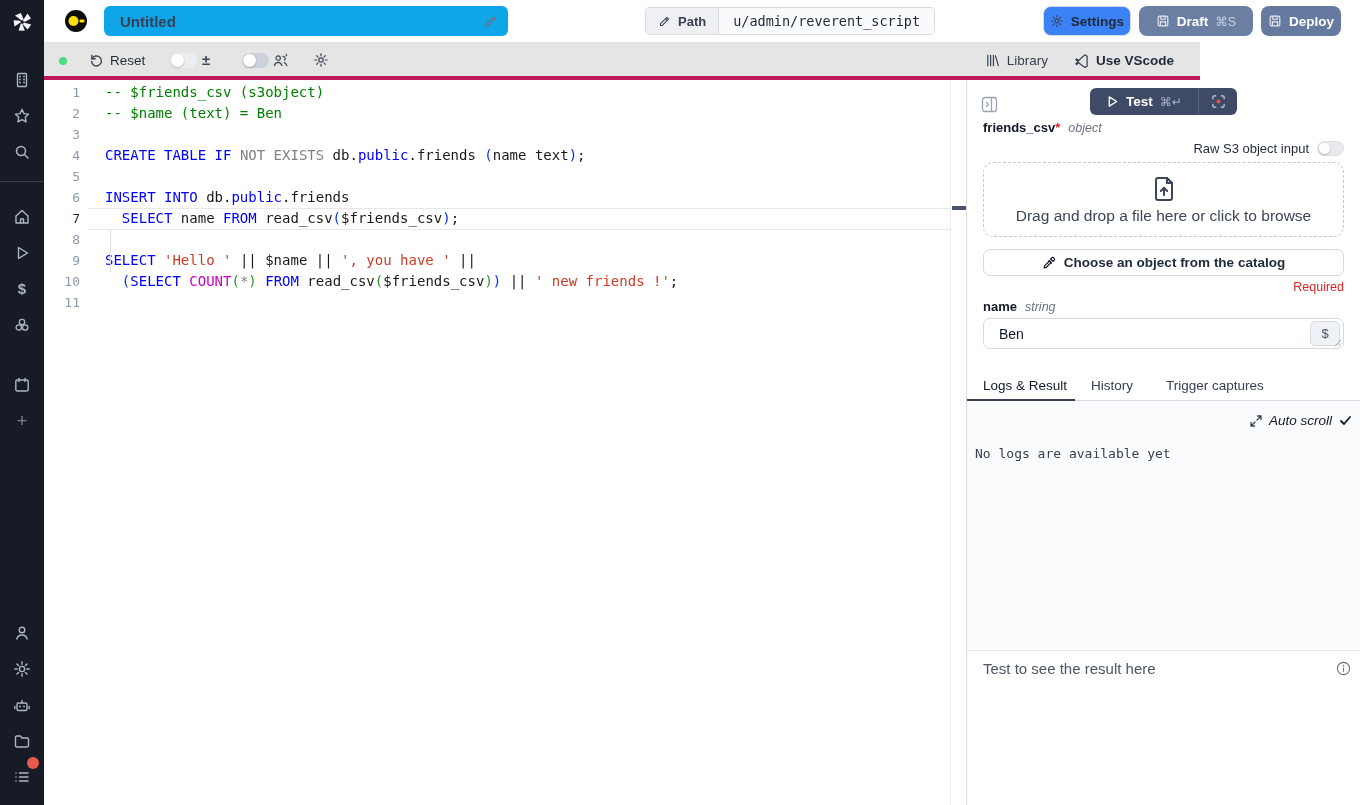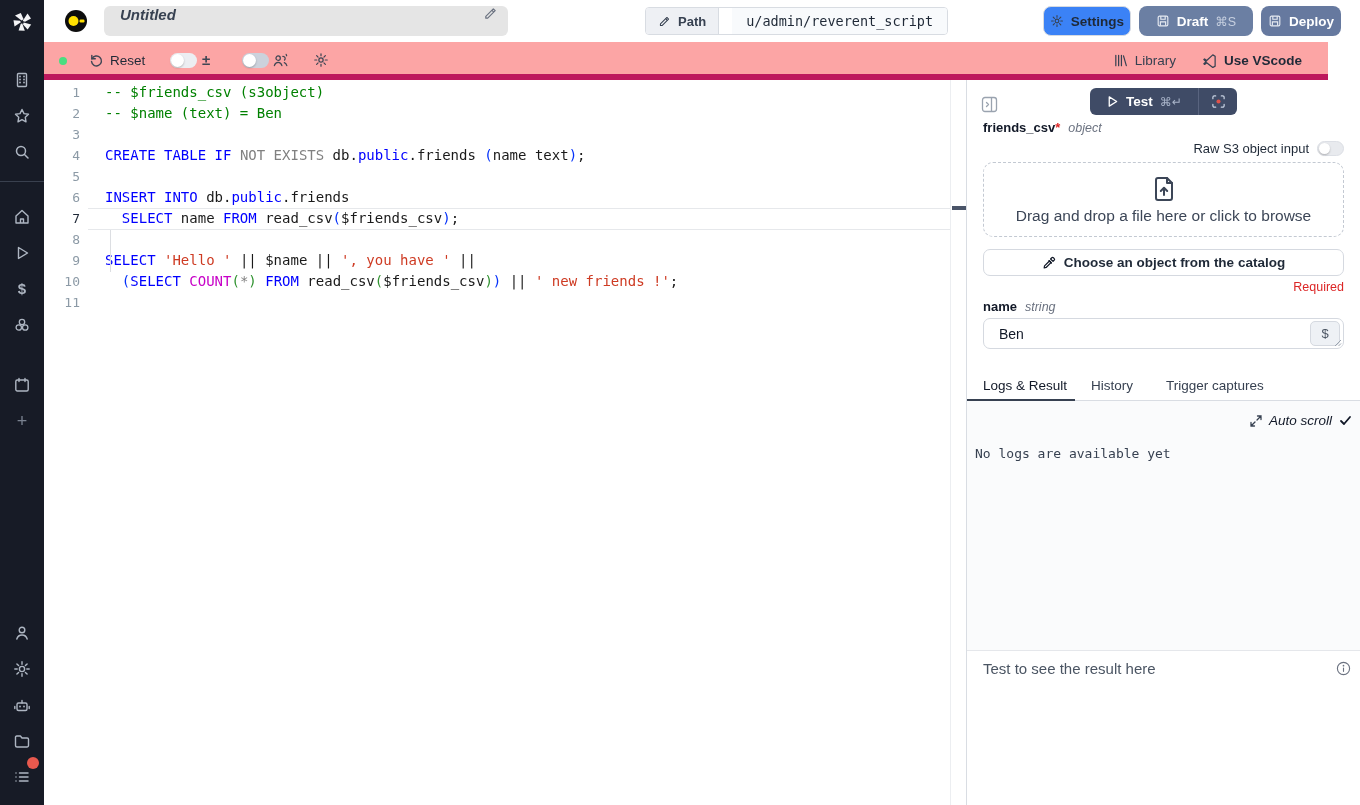--- a/index.html
+++ b/index.html
@@ -12,39 +12,39 @@
   .sb-icon svg { display:block; }
   #sb-logo { position:absolute; left:10px; top:10px; width:24px; height:24px; color:#f3f4f6; }
   #sb-divider { position:absolute; left:0; top:181px; width:44px; height:1px; background:#39404e; }
   .sb-plus { color:#7a8290; font-size:18px; line-height:18px; text-align:center; }
   .sb-dollar { font-size:15px; font-weight:600; line-height:18px; text-align:center; }
   #sb-notif { position:absolute; left:27px; top:757px; width:12px; height:12px; border-radius:50%; background:#e8594e; }
 
   
   #header { position:absolute; left:44px; top:0; width:1316px; height:42px; background:#fff; }
   #lang-logo { position:absolute; left:20px; top:9px; width:24px; height:24px; }
-  #title-box { position:absolute; left:60px; top:6px; width:404px; height:30px; background:#e5e5e5; border-radius:6px; display:flex; align-items:flex-start; padding:0 10px 0 16px;font-style:italic; }
+  #title-box { position:absolute; left:60px; top:6px; width:404px; height:30px; background:#0ea5e9; border-radius:6px; display:flex; align-items:center; padding:0 10px 0 16px; }
   #title-text { flex:1; font-size:15px; font-weight:600; color:#374151; }
   #title-pencil { width:15px; height:15px; color:#6b7280; }
-  #path-group { position:absolute; left:601px; top:7px; height:28px; display:inline-flex; align-items:stretch; border:1px solid #d8dce2; border-radius:4px; overflow:hidden;gap:13px; }
+  #path-group { position:absolute; left:601px; top:7px; height:28px; display:inline-flex; align-items:stretch; border:1px solid #d8dce2; border-radius:4px; overflow:hidden; }
   #path-label-seg { display:flex; align-items:center; gap:7px; background:#eef0f4; padding:0 12px; border-right:1px solid #d8dce2; }
   #path-label-seg svg { width:13px; height:13px; color:#374151; }
   #path-label { font-size:13px; font-weight:600; color:#374151; }
   #path-value-seg { display:flex; align-items:center; background:#f8fafc; padding:0 14px; }
   #path-value { font-family:"DejaVu Sans Mono",monospace; font-size:13.5px; color:#1f2937; }
   .hdr-btn { position:absolute; top:6px; height:30px; border-radius:8px; display:flex; align-items:center; justify-content:center; gap:7px; font-size:13.5px; font-weight:600; cursor:pointer; }
   #settings-btn { left:999px; width:88px; background:#3b82f6; border:1px solid #d6dae1; color:#1f2937; }
   #settings-btn svg { width:14px; height:14px; color:#374151; }
   #draft-btn { left:1095px; width:114px; background:#6b7fa3; color:#fff; }
   #deploy-btn { left:1217px; width:80px; background:#66799f; color:#fff; }
   #draft-btn svg, #deploy-btn svg { width:14px; height:14px; color:#e7ebf2; }
   .kbd-hint { font-weight:400; color:#c7d0e0; font-size:12.5px; }
 
   
-  #toolbar { position:absolute; left:44px; top:42px; width:1284px; height:38px; background:#fca5a5; border-bottom:6px solid #be185d; }
+  #toolbar { position:absolute; left:44px; top:42px; width:1156px; height:38px; background:#e5e5e5; border-bottom:4px solid #be185d; }
   #tb-dot { position:absolute; left:15px; top:15px; width:8px; height:8px; border-radius:50%; background:#4ade80; }
   #tb-reset-icon { position:absolute; left:45px; top:11px; width:15px; height:15px; color:#3f4654; }
   #tb-reset-label { position:absolute; left:66px; top:11px; font-size:13.5px; font-weight:500; color:#1f2937; }
   .toggle { position:absolute; top:11px; width:27px; height:15px; border-radius:8px; }
   .toggle .knob { position:absolute; left:1px; top:1px; width:13px; height:13px; border-radius:50%; background:#fff; box-shadow:0 1px 2px rgba(0,0,0,.25); }
   #tb-toggle1 { left:126px; background:#eceef2; }
   #tb-toggle2 { left:198px; background:#ccd2dc; }
   #tb-pm { position:absolute; left:158px; top:9px; font-size:15px; font-weight:600; color:#3f4654; }
   #tb-people { position:absolute; left:228px; top:10px; width:17px; height:17px; color:#3f4654; }
   #tb-gear { position:absolute; left:269px; top:10px; width:16px; height:16px; color:#3f4654; }

